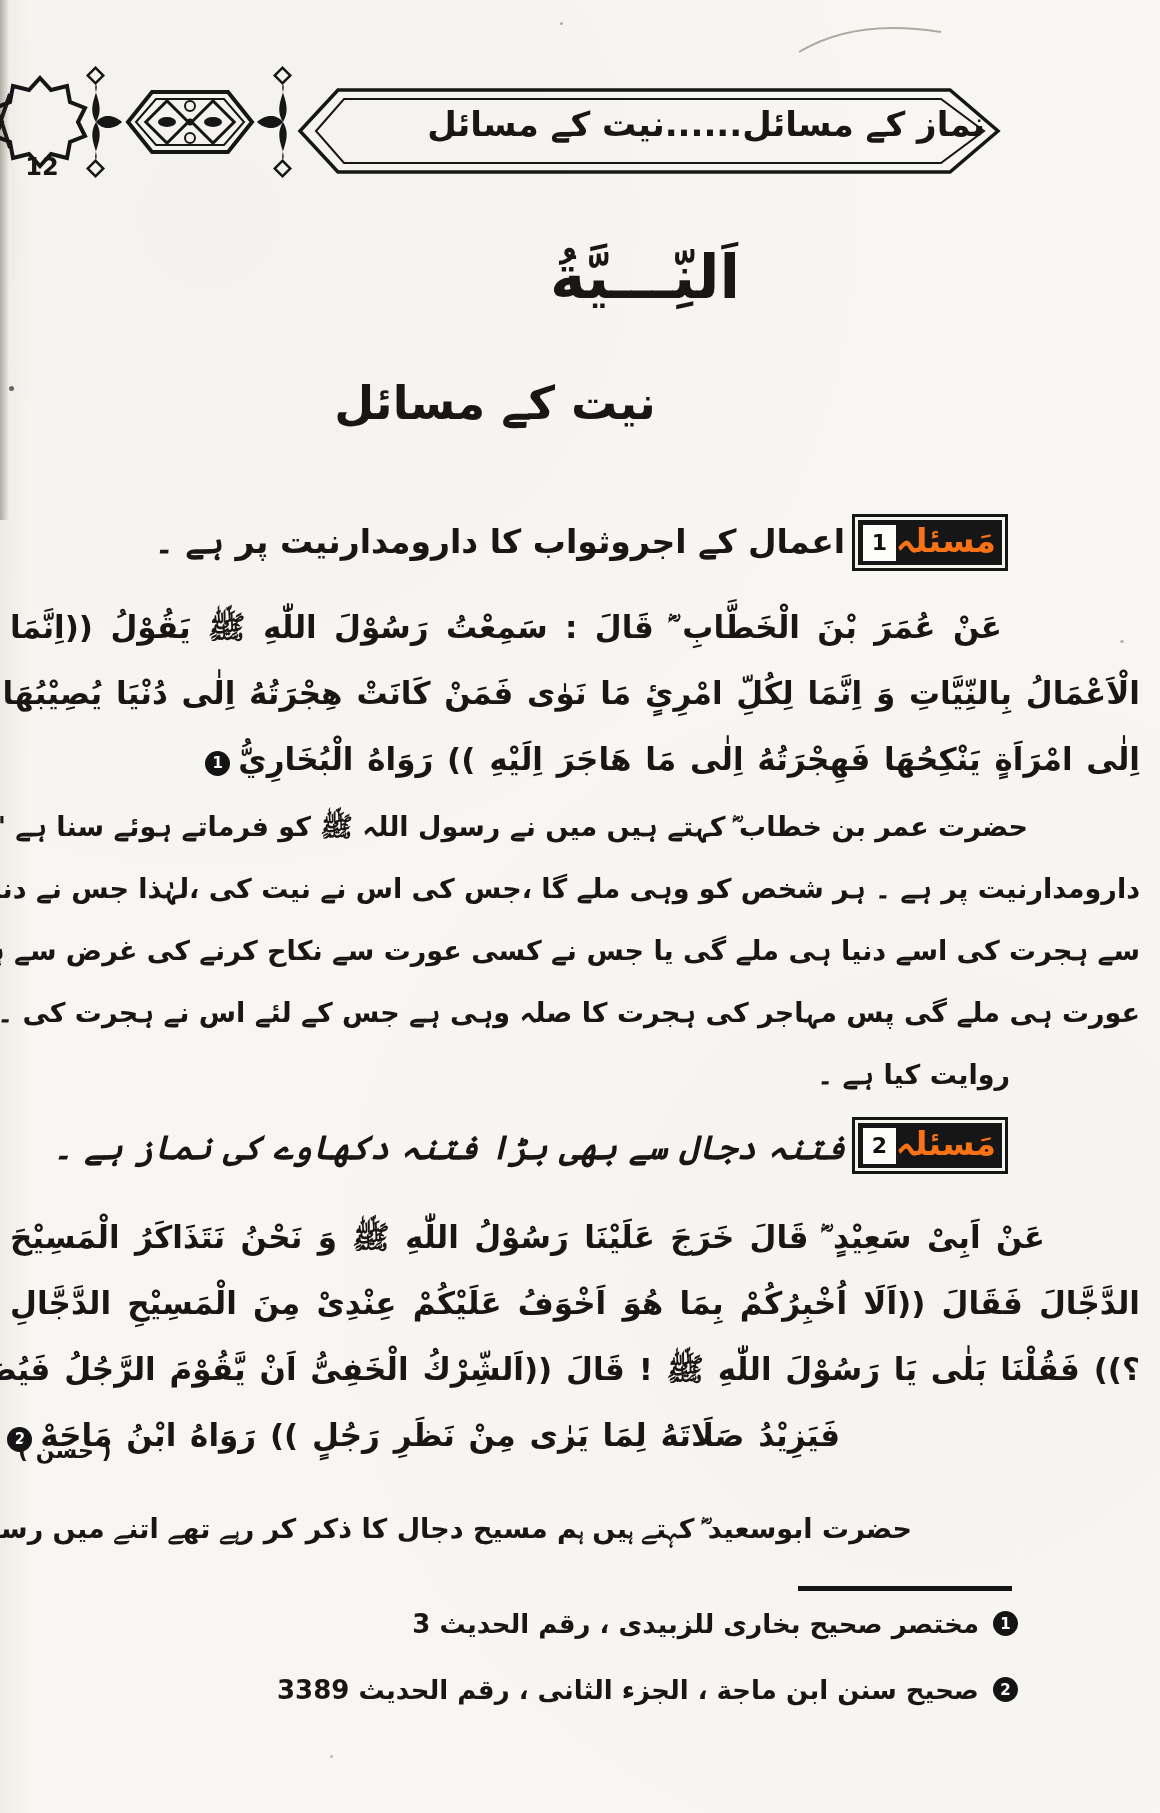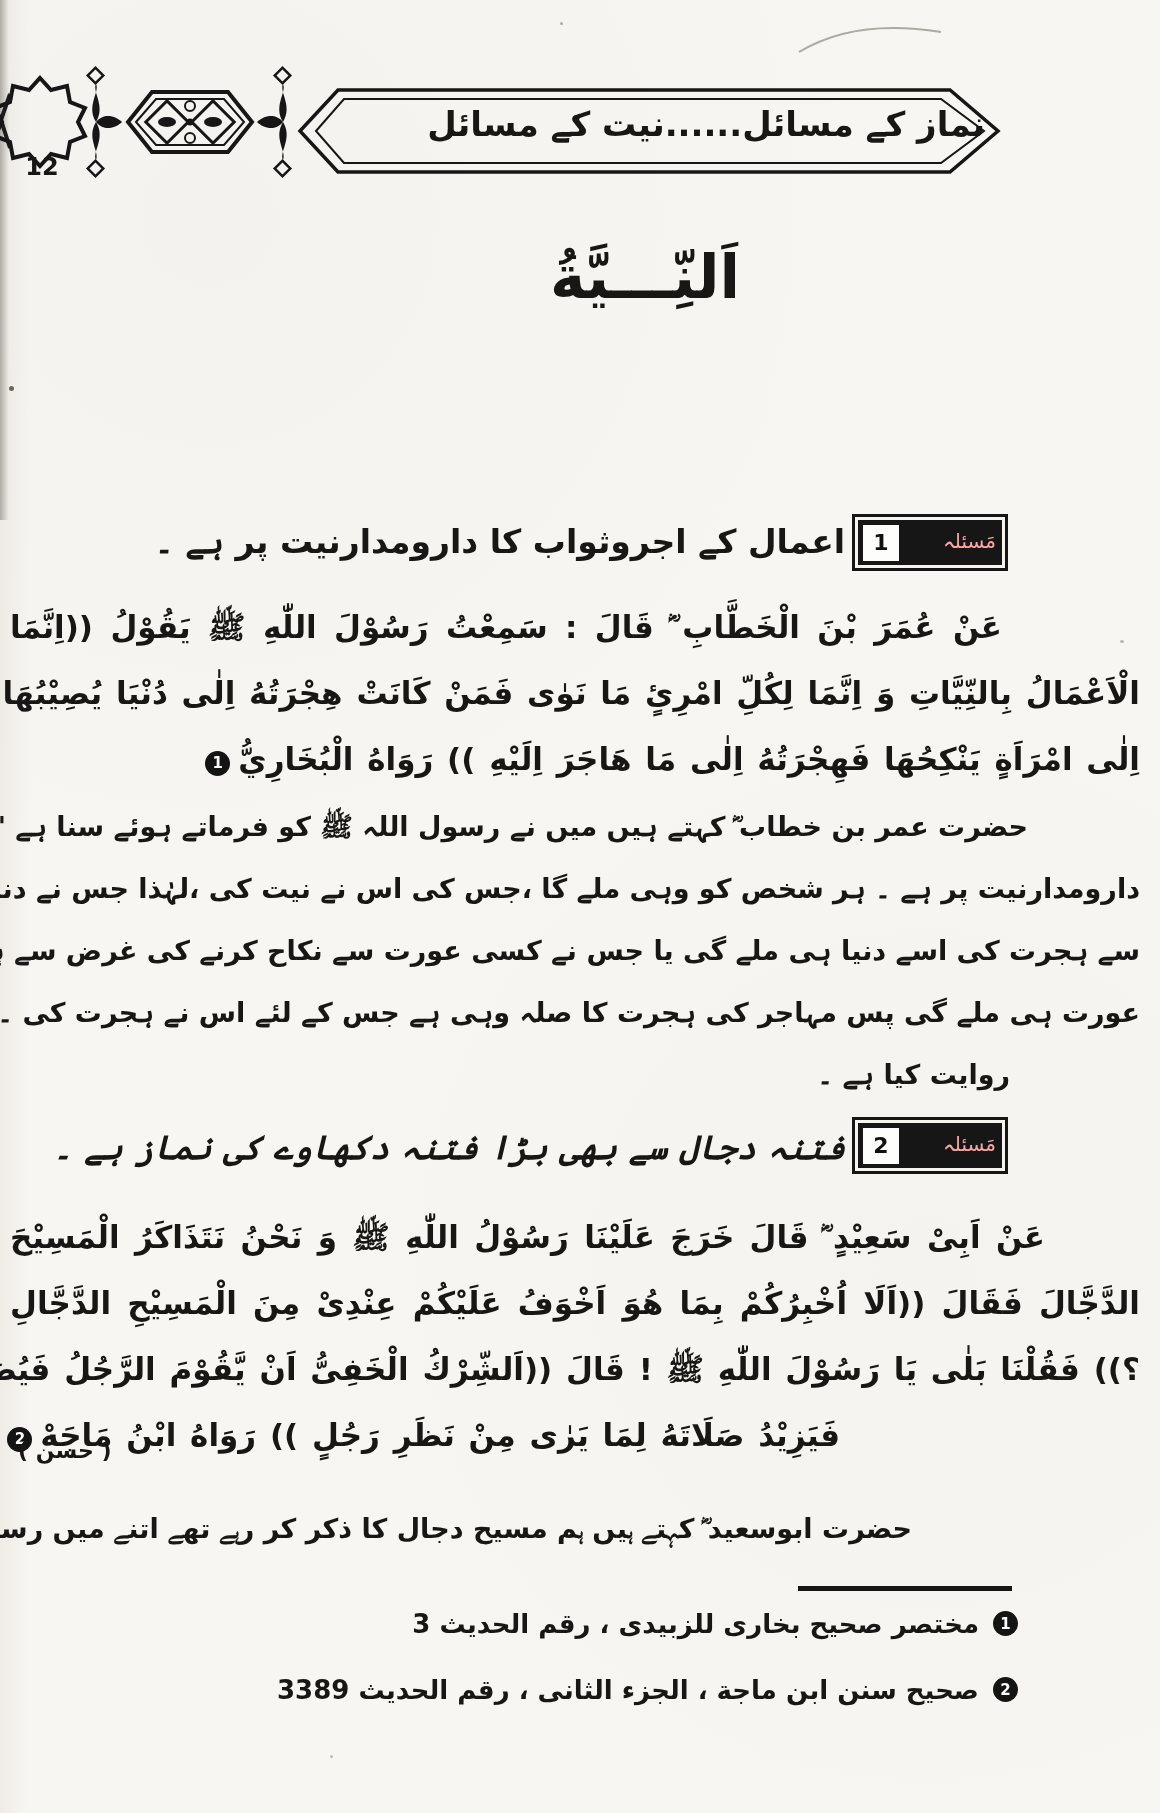--- a/index.html
+++ b/index.html
@@ -43,21 +43,21 @@
   .badge{
     right:152px;width:156px;height:57px;
     border:3px solid #161616;background:#f6f4ef;
     padding:3px;box-sizing:border-box;
   }
   .badge-inner{
     width:100%;height:100%;background:#161616;color:#fff;
     display:flex;flex-direction:row;align-items:center;
     justify-content:space-between;padding:0 6px 0 5px;box-sizing:border-box;
   }
-  .badge-label{font-size:20px;font-weight:normal;color:#fca5a5;padding-bottom:4px;}
+  .badge-label{font-size:33px;font-weight:bold;color:#f97316;padding-bottom:4px;}
   .badge-numbox{
     width:36px;height:36px;background:#fdfdfb;color:#111;
     display:flex;align-items:center;justify-content:center;
     font-size:22px;font-weight:bold;direction:ltr;
   }
   .badge-1{top:514px;}
   .badge-2{top:1117px;}
   .heading{
     right:315px;font-size:33px;font-weight:bold;white-space:nowrap;
   }
@@ -171,20 +171,21 @@
       <path d="M300 131 L338 90 L950 90 L998 131 L950 172 L338 172 Z" fill="none" stroke="#161616" stroke-width="3.5"></path>
       <path d="M316 131 L344 99 L941 99 L984 131 L941 163 L344 163 Z" fill="none" stroke="#161616" stroke-width="2"></path>
     </g>
   </svg>
 
   <div class="abs page-num">12</div>
 
   <div class="abs banner-title">نماز کے مسائل......نیت کے مسائل</div>
 
   <div class="abs main-title">اَلنِّـــيَّةُ</div>
+  <div class="abs sub-title">نیت کے مسائل</div>
 
   <div class="abs badge badge-1">
     <div class="badge-inner">
       <span class="badge-label">مَسئلہ</span>
       <span class="badge-numbox">1</span>
     </div>
   </div>
   <div class="abs heading heading-1">اعمال کے اجروثواب کا دارومدارنیت پر ہے ۔</div>
 
   <div class="abs ar-para ar-p1">

